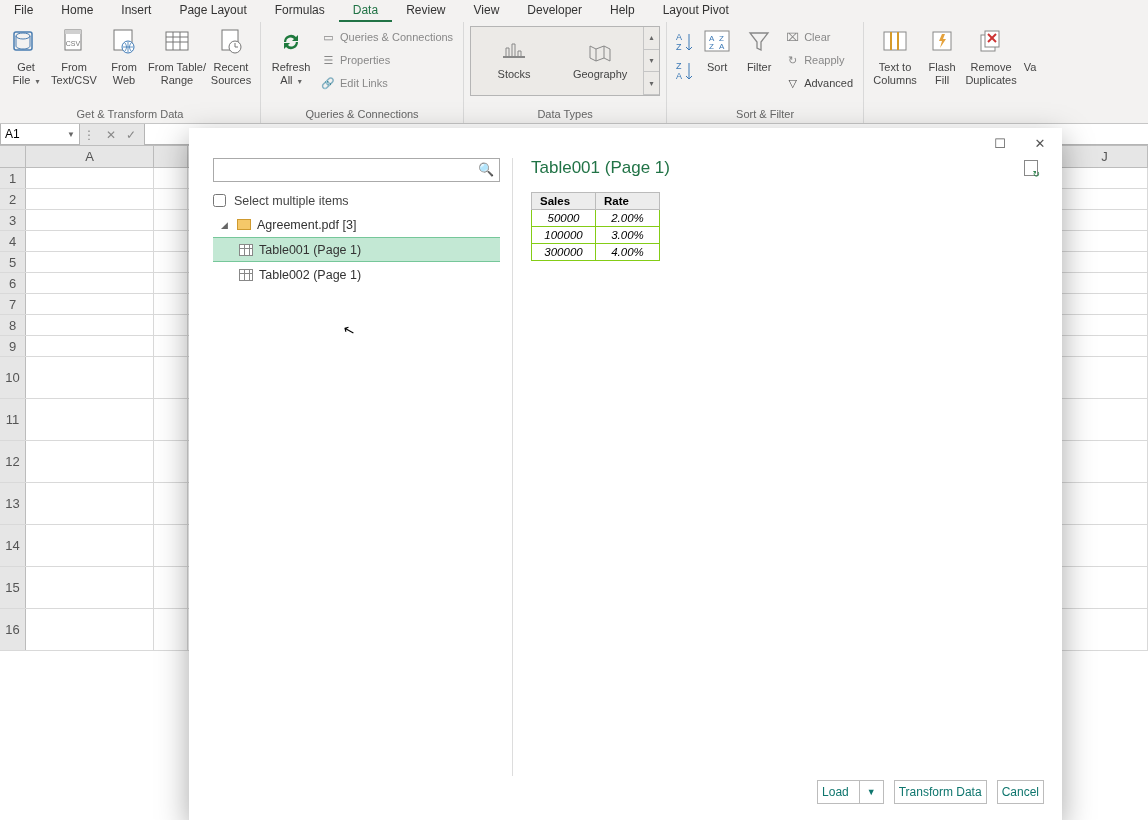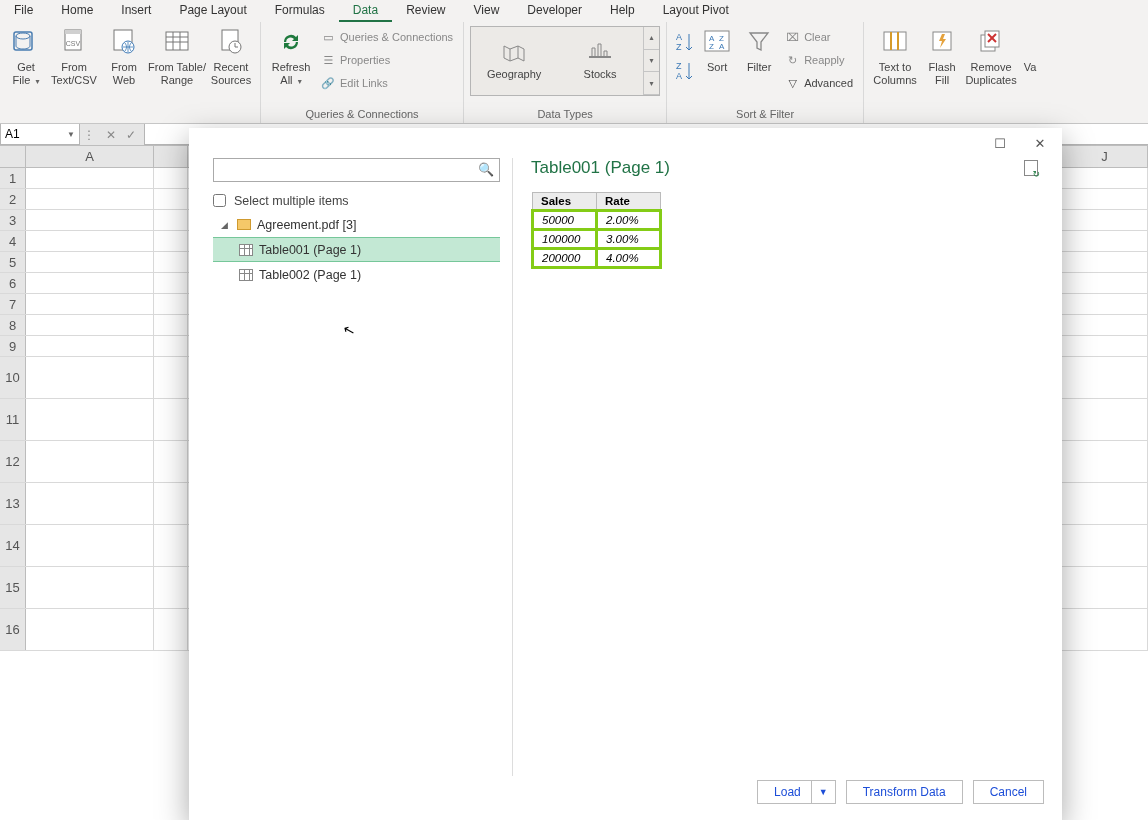--- a/index.html
+++ b/index.html
@@ -71,23 +71,23 @@
   linear-gradient(#888,#888) 0 3px/100% 1px no-repeat,
   linear-gradient(#888,#888) 4px 0/1px 100% no-repeat,
   linear-gradient(#888,#888) 9px 0/1px 100% no-repeat,
   #fff;}
 .page-refresh-ico { position:relative; width:14px; height:16px; border:1px solid #888; background:#fff;}
 .page-refresh-ico::after{content:"↻"; position:absolute; right:-3px; bottom:-4px; font-size:9px; color:#1c7a3f;}
 .cursor-ptr { position:absolute; left:343px; top:322px; font-size:14px; color:#000; pointer-events:none; transform:rotate(-15deg);}
 .preview-title { font-size:17px; color:#217346; font-weight:400; margin-bottom:14px; display:flex; justify-content:space-between; align-items:center;}
 .ptable { border-collapse:collapse; font-size:11.5px; }
 .ptable th { background:#ececec; border:1px solid #bbb; padding:2px 8px; text-align:left; font-weight:600;}
-.ptable td { border:3px solid #84cc16; padding:2px 8px; text-align:left; font-style:italic;}
+.ptable td { border:1px solid #84cc16; padding:2px 8px; text-align:center; font-style:italic;}
 .dlg-footer { height:44px; border-top:0; display:flex; justify-content:flex-end; align-items:center; gap:10px; padding:0 18px 12px;}
-.btn { height:24px; padding:0 16px; background:#fff; border:1px solid #bcbcbc; font-size:12px; color:#1d4ed8; display:inline-flex; align-items:center;}
+.btn { height:24px; padding:0 4px; background:#fff; border:1px solid #bcbcbc; font-size:12px; color:#0f766e; display:inline-flex; align-items:center;}
 .btn.split { padding-right:0;}
 .btn.split .splitcaret { border-left:1px solid #bcbcbc; padding:0 7px; margin-left:10px; height:100%; display:inline-flex; align-items:center; font-size:9px;}
 
 svg { display:block; }
 </style>
 </head>
 <body>
 
 <div class="tabs">
   <div class="tab">File</div>
@@ -158,20 +158,21 @@
             <svg width="26" height="28">
               <rect x="4" y="2" width="16" height="20" fill="#fff" stroke="#777"></rect>
               <circle cx="17" cy="19" r="6" fill="#fff" stroke="#777"></circle>
               <path d="M17 15v4h3" stroke="#777" fill="none"></path>
             </svg>
           </div>
         <span style="white-space:pre-line">Recent
 Sources</span>
       </div>
     </div>
+    <div class="rgroup-label">Get &amp; Transform Data</div>
   </div>
 
   <div class="rgroup">
     <div class="rgroup-body">
       <div class="rbtn-big dropcaret" style="width:48px">
         <div class="ico">
             <svg width="26" height="26">
               <path d="M6 13a7 7 0 0 1 12-5l2-2v6h-6l2-2a4.5 4.5 0 0 0-7.8 3M20 13a7 7 0 0 1-12 5l-2 2v-6h6l-2 2a4.5 4.5 0 0 0 7.8-3" fill="#1f7a3e"></path>
             </svg>
           </div>
@@ -192,38 +193,38 @@
             <span>Edit Links</span>
           </div>
       </div>
     </div>
     <div class="rgroup-label">Queries &amp; Connections</div>
   </div>
 
   <div class="rgroup">
     <div class="rgroup-body">
       <div class="gallery">
+        <div class="gallery-item">
+          <div class="gico">
+              <svg width="26" height="22">
+                <rect x="2" y="14" width="22" height="2" fill="#888"></rect>
+                <path d="M5 14V6h3v8M11 14V2h3v12M17 14V9h3v5" fill="none" stroke="#888"></path>
+              </svg>
+            </div>
+          <span>Stocks</span>
+        </div>
         <div class="gallery-item">
           <div class="gico">
               <svg width="26" height="22">
                 <path d="M3 4l6 3 8-3 6 3v12l-6-3-8 3-6-3z" fill="none" stroke="#888"></path>
                 <line x1="9" y1="7" x2="9" y2="19" stroke="#888"></line>
                 <line x1="17" y1="4" x2="17" y2="16" stroke="#888"></line>
               </svg>
             </div>
           <span>Geography</span>
-        </div>
-        <div class="gallery-item">
-          <div class="gico">
-              <svg width="26" height="22">
-                <rect x="2" y="14" width="22" height="2" fill="#888"></rect>
-                <path d="M5 14V6h3v8M11 14V2h3v12M17 14V9h3v5" fill="none" stroke="#888"></path>
-              </svg>
-            </div>
-          <span>Stocks</span>
         </div>
         <div class="gallery-scroll">
             <div>▴</div>
             <div>▾</div>
             <div>▾</div>
           </div>
       </div>
     </div>
     <div class="rgroup-label">Data Types</div>
   </div>
@@ -515,21 +516,21 @@
         <tbody>
           <tr>
               <td>50000</td>
               <td>2.00%</td>
             </tr>
           <tr>
               <td>100000</td>
               <td>3.00%</td>
             </tr>
           <tr>
-              <td>200000</td>
+              <td>300000</td>
               <td>4.00%</td>
             </tr>
         </tbody>
       </table>
     </div>
   </div>
 
   <div class="dlg-footer">
     <button class="btn split">
       <span>Load</span>

